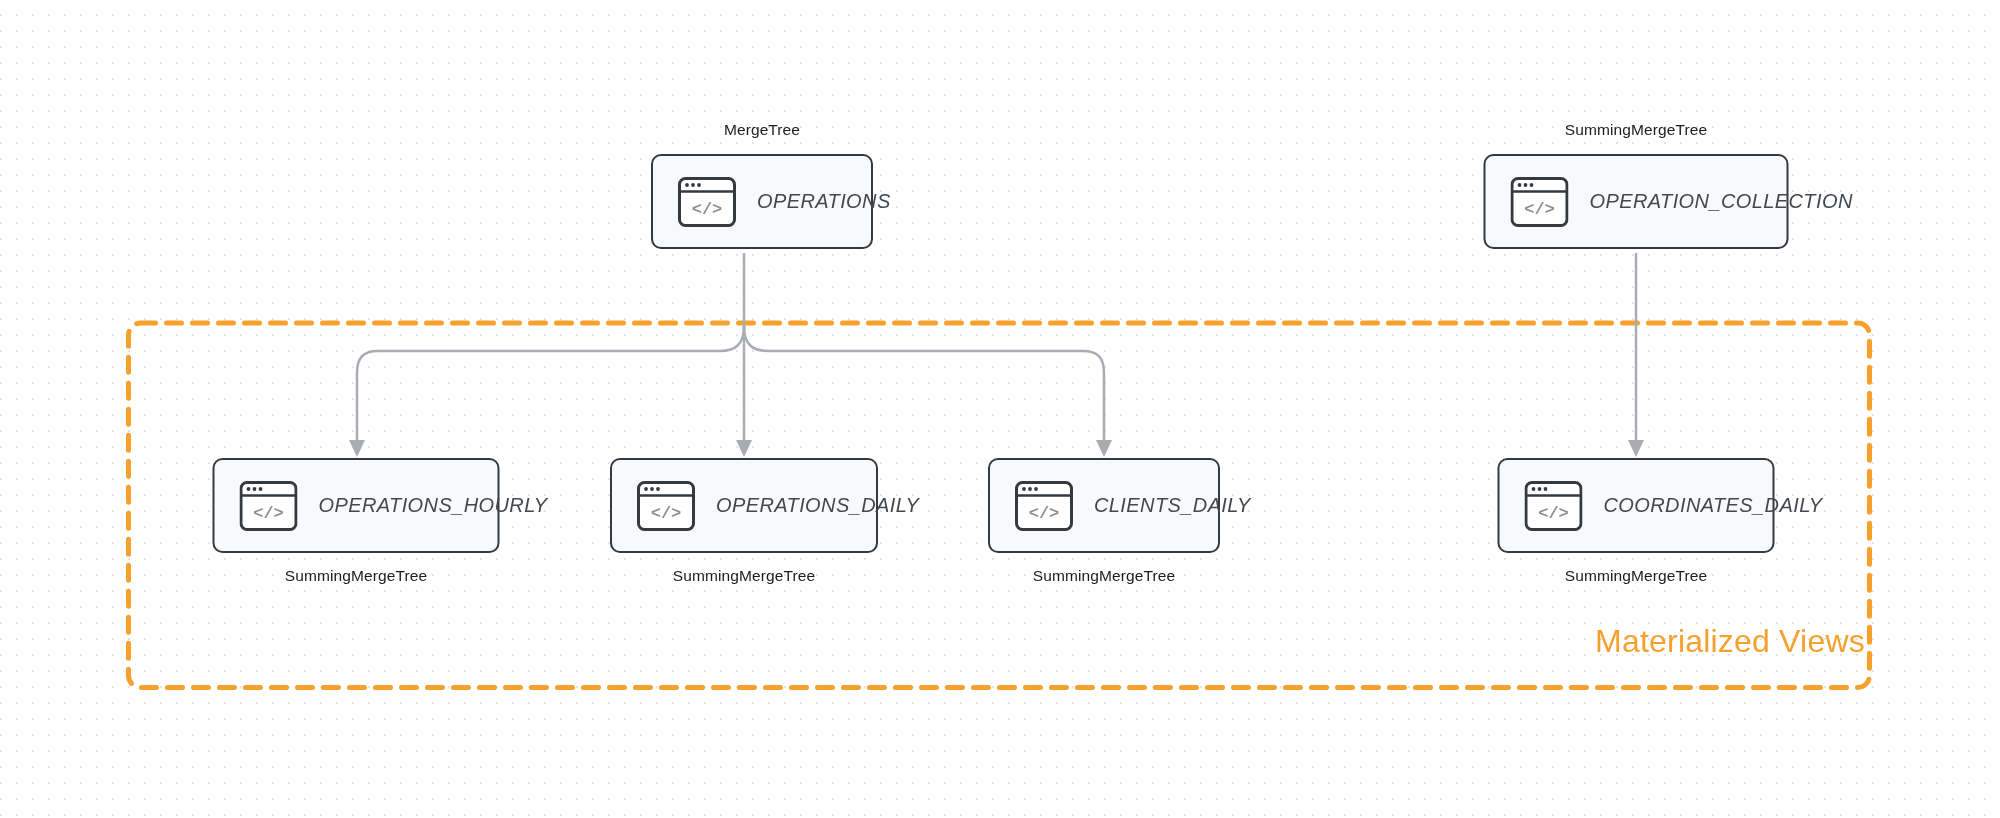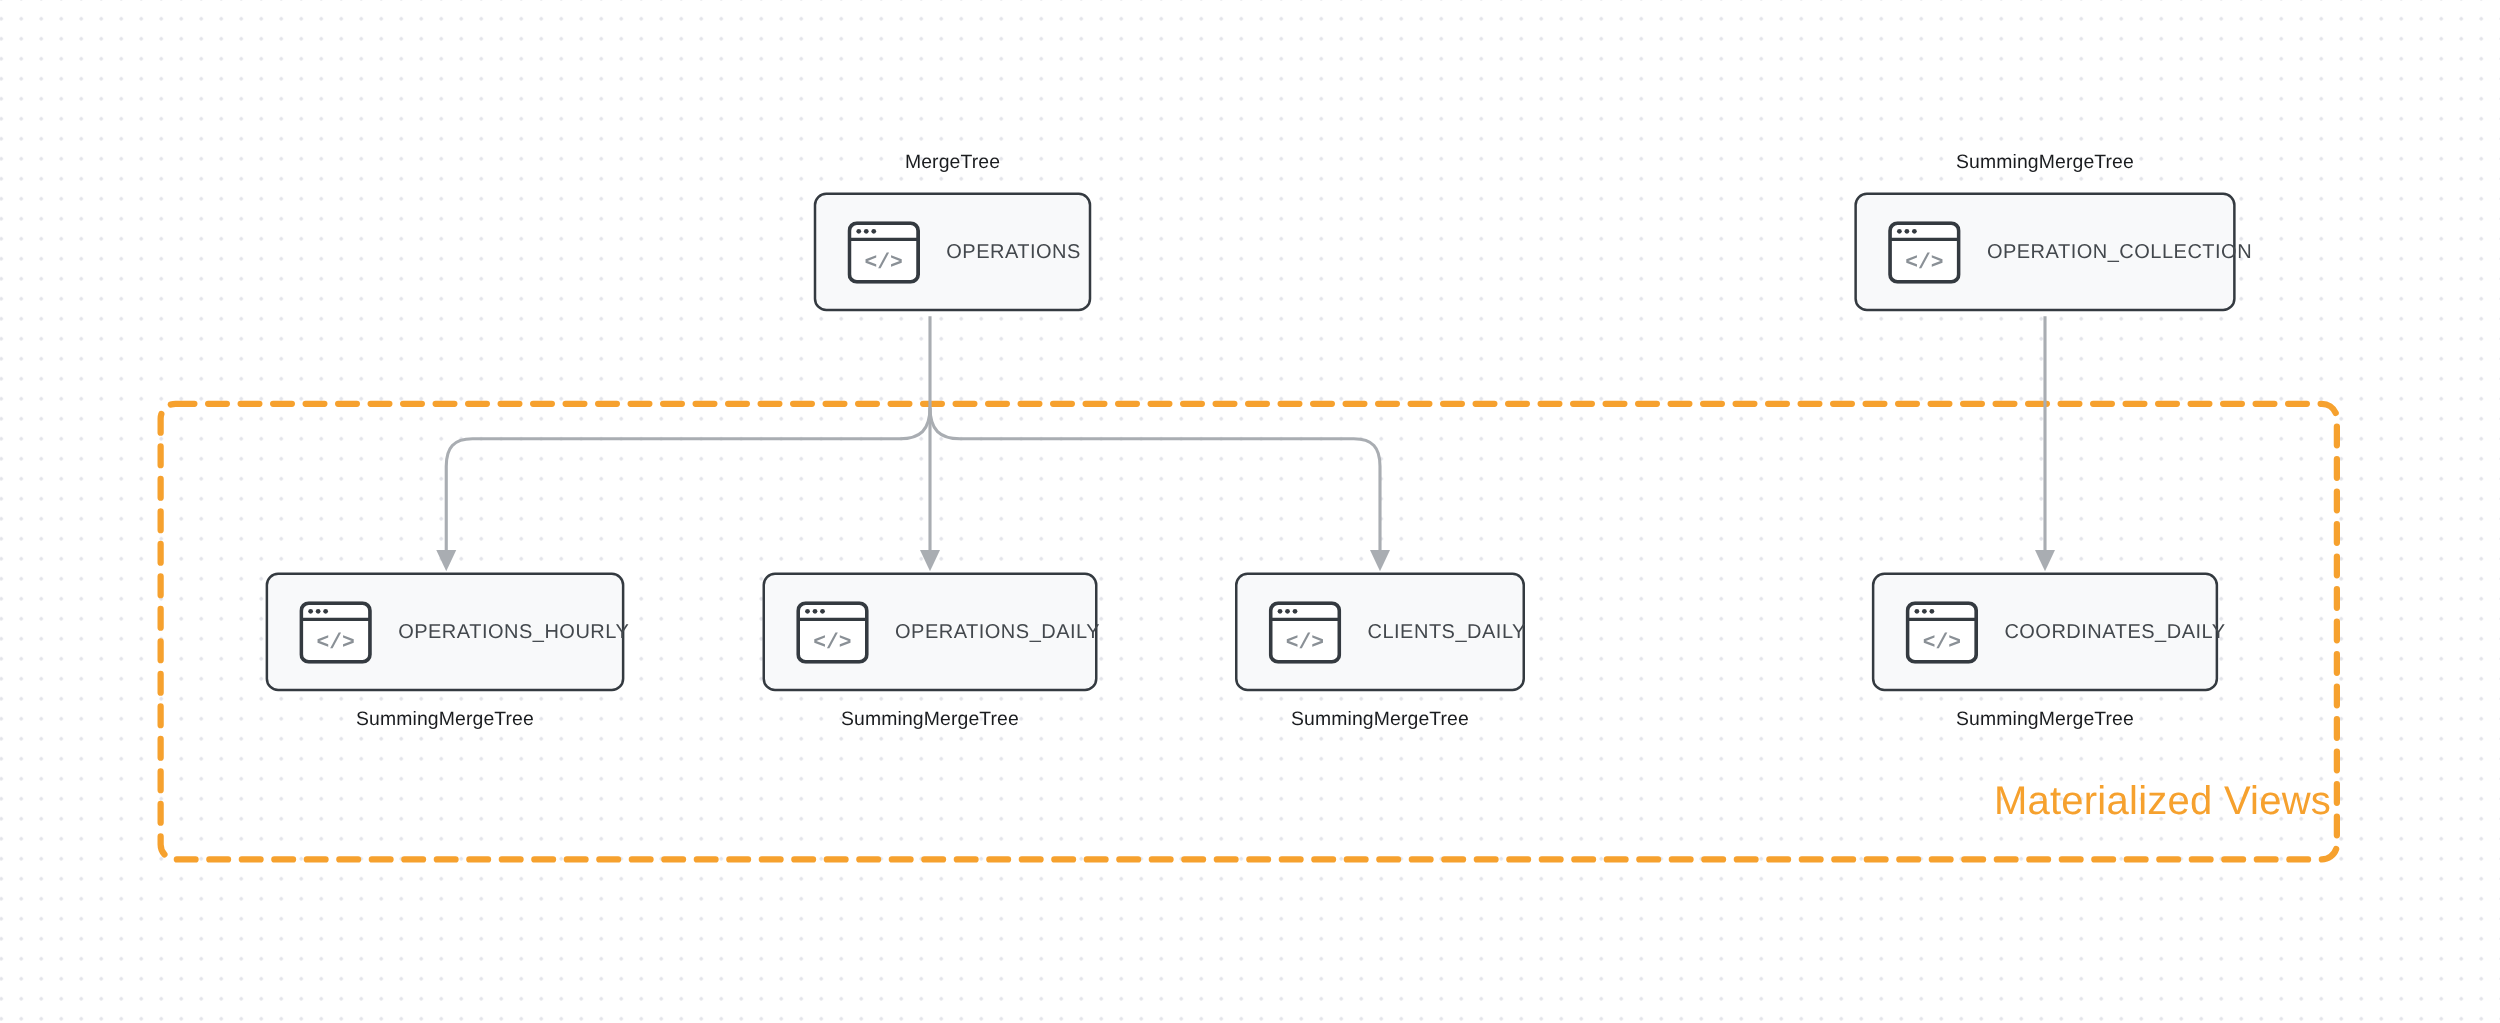--- a/index.html
+++ b/index.html
@@ -57,21 +57,22 @@
   .engine-label {
     font-size: 15.5px;
     font-weight: 500;
     color: var(--engine-text, #1a1c1f);
     letter-spacing: 0.1px;
     white-space: nowrap;
   }
   .node-top .engine-label { margin-bottom: 15px; }
   .node-bottom .engine-label { margin-top: 14px; }
   .table-name {
-    font-size: 16px;
+    font-size: 20px;
+    font-style: italic;
     font-weight: 500;
     letter-spacing: 0.4px;
     color: var(--node-text, #43484d);
     white-space: nowrap;
   }
 
   .win-icon { flex: 0 0 auto; display: block; }
   .win-frame { fill: #ffffff; stroke: var(--node-border, #343a40); stroke-width: 3; }
   .win-body { fill: #f0f1f3; }
   .win-divider { stroke: var(--node-border, #343a40); stroke-width: 2.5; }

